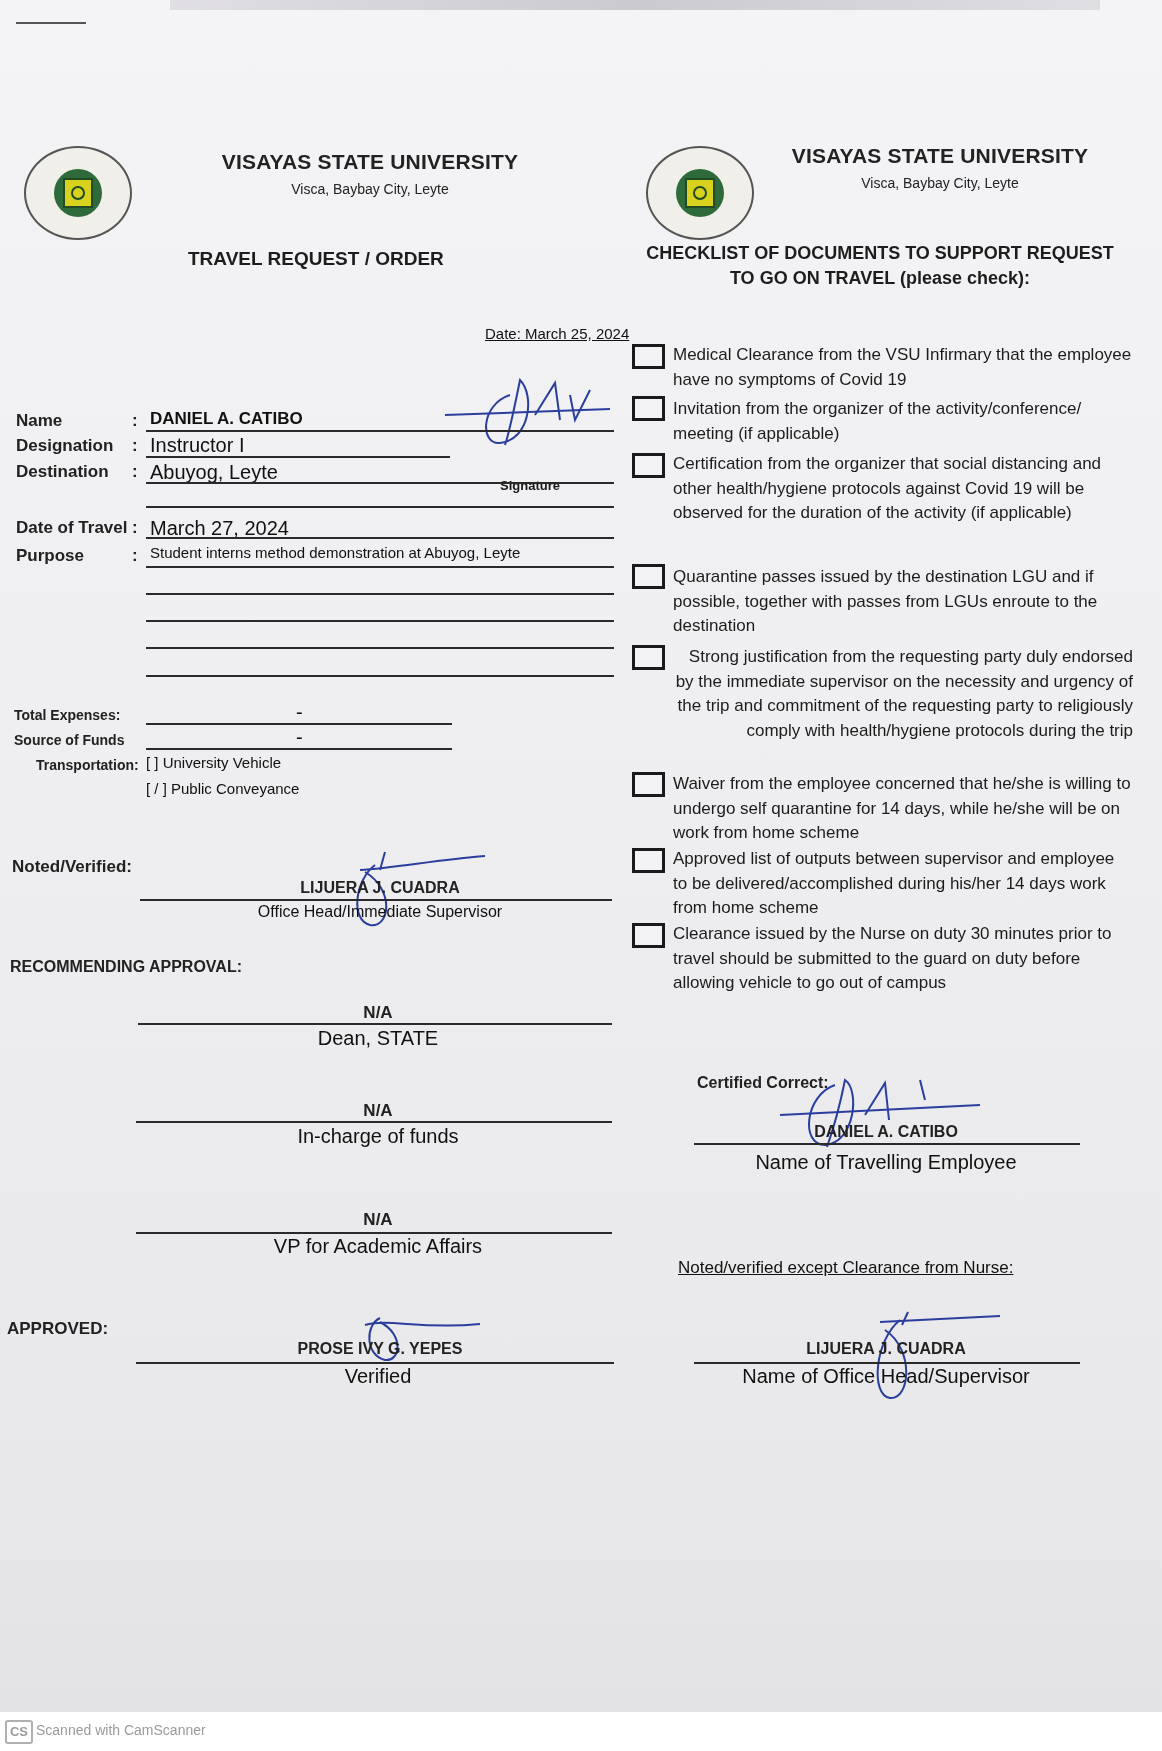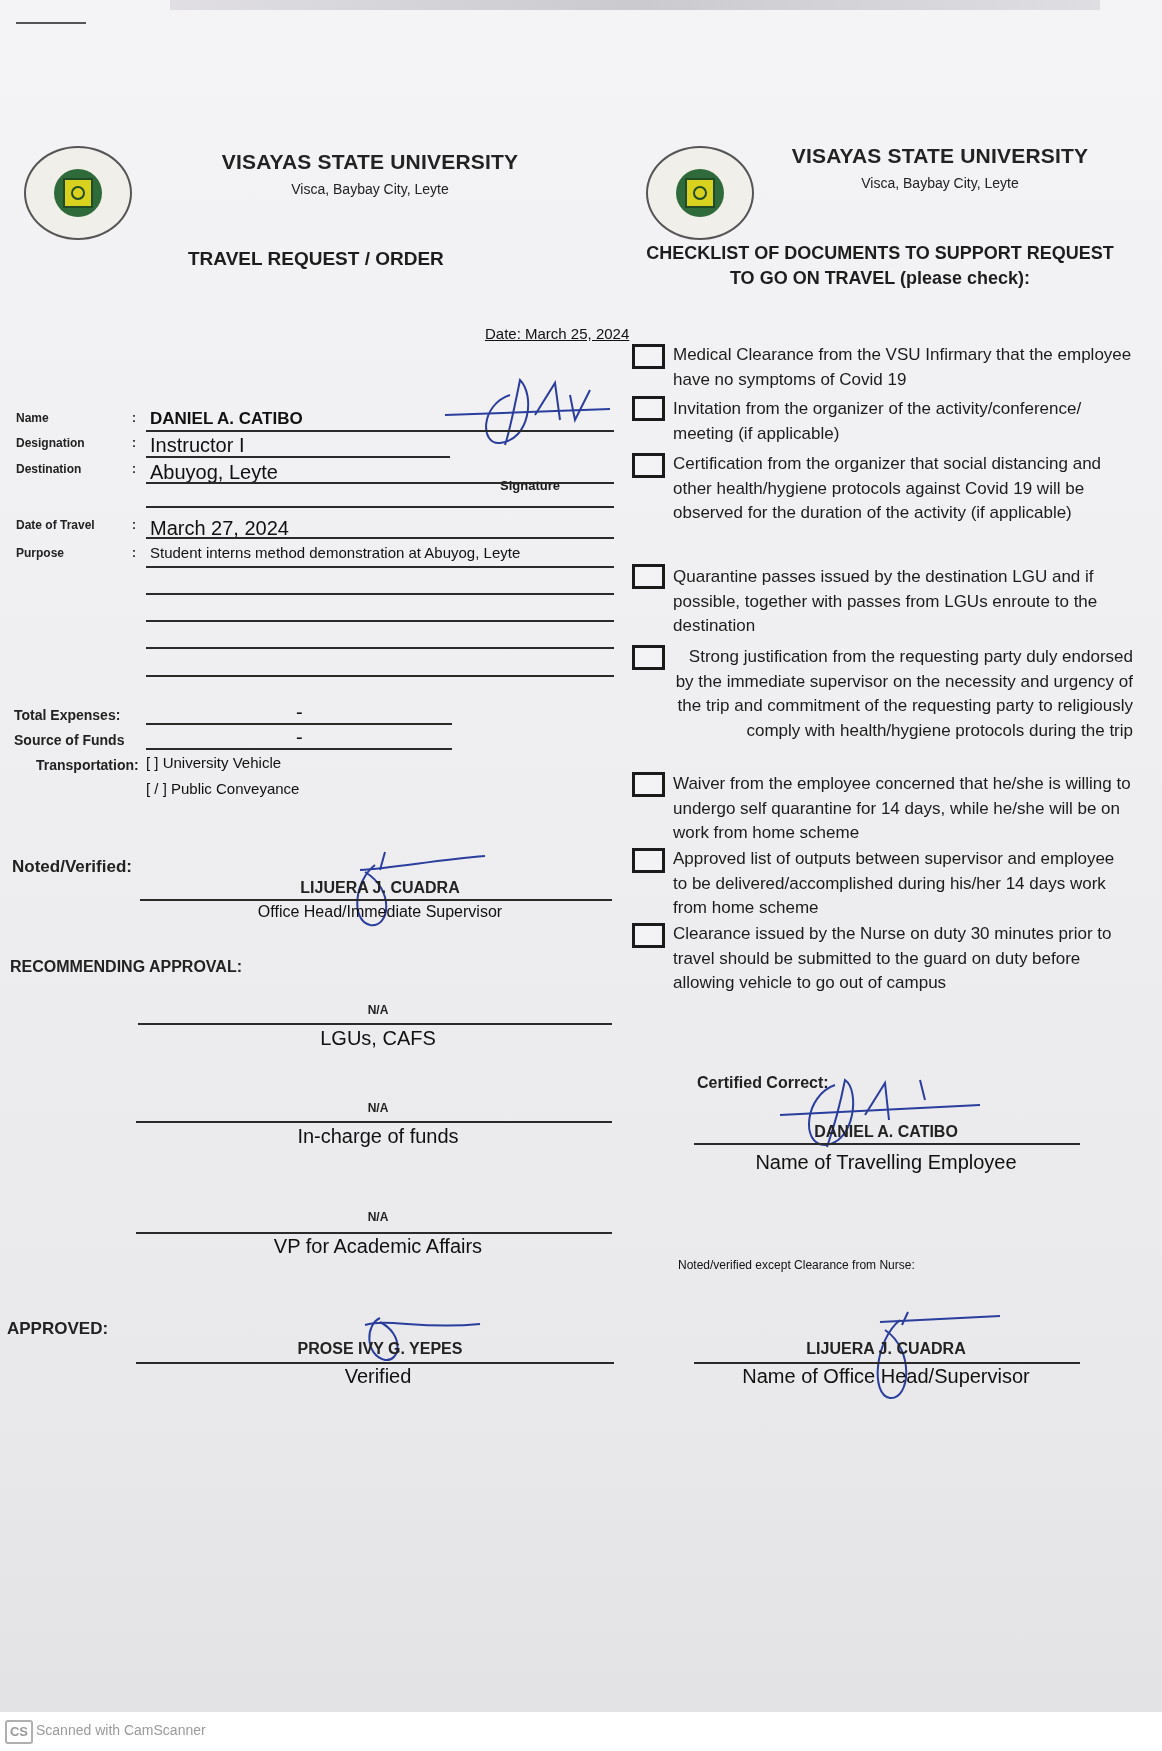--- a/index.html
+++ b/index.html
@@ -10,21 +10,21 @@
   .topmark{left:16px;top:22px;width:70px;height:2px;background:#555;}
   .topband{left:170px;top:0;width:930px;height:10px;background:linear-gradient(90deg,#d8d6dc,#b9b8bd,#d6d5da);opacity:.7;}
   .seal{width:104px;height:90px;border-radius:50%;border:2px solid #555;background:#f1efe9;
         display:flex;align-items:center;justify-content:center;}
   .seal .ring{width:48px;height:48px;border-radius:50%;background:#2f6b3a;display:flex;align-items:center;justify-content:center;}
   .seal .sq{width:26px;height:26px;background:#d8d21e;border:2px solid #1f4a24;display:flex;align-items:center;justify-content:center;}
   .seal .dot{width:10px;height:10px;border-radius:50%;border:2px solid #1f4a24;}
   .uni{font-weight:bold;font-size:21px;letter-spacing:.2px;color:#222;}
   .addr{font-size:14px;color:#222;}
   .h2{font-weight:bold;font-size:19px;color:#1d1d1d;}
-  .lbl{font-weight:bold;font-size:12px;color:#222;}
+  .lbl{font-weight:bold;font-size:17px;color:#222;}
   .val{font-size:20px;color:#111;}
   .line{height:1.5px;background:#2a2a2a;}
   .sig{stroke:#2a3e9e;fill:none;stroke-width:2;}
   .cb{width:33px;height:25px;border:3px solid #1a1a1a;box-sizing:border-box;background:#f3f2f4;}
   .cktext{font-size:17px;line-height:24.5px;color:#1c1c1c;width:460px;}
   .center{text-align:center;}
   .footer{left:0;top:1712px;width:1162px;height:39px;background:#fff;}
   .cs{left:5px;top:1720px;width:24px;height:20px;border:2px solid #b0b0b0;border-radius:3px;color:#9a9a9a;font-weight:bold;font-size:13px;text-align:center;line-height:20px;}
   .cstext{left:36px;top:1722px;font-size:14px;color:#9a9a9a;}
 </style>
@@ -114,21 +114,21 @@
   <path class="sig" d="M30,15 C10,30 5,70 25,75 C45,78 50,40 20,22 M35,20 L40,2"></path>
 </svg>
 <div class="abs lbl center" style="left:230px;top:879px;width:300px;font-size:16px;">LIJUERA J. CUADRA</div>
 <div class="abs line" style="left:140px;top:899px;width:472px;"></div>
 <div class="abs val center" style="left:230px;top:903px;width:300px;font-size:16px;">Office Head/Immediate Supervisor</div>
 
 <div class="abs lbl" style="left:10px;top:958px;font-size:16px;">RECOMMENDING APPROVAL:</div>
 
 <div class="abs lbl center" style="left:278px;top:1003px;width:200px;">N/A</div>
 <div class="abs line" style="left:138px;top:1023px;width:474px;"></div>
-<div class="abs val center" style="left:278px;top:1027px;width:200px;">LGUs, CAFS</div>
+<div class="abs val center" style="left:278px;top:1027px;width:200px;">Dean, STATE</div>
 
 <div class="abs lbl center" style="left:278px;top:1101px;width:200px;">N/A</div>
 <div class="abs line" style="left:136px;top:1121px;width:476px;"></div>
 <div class="abs val center" style="left:278px;top:1125px;width:200px;">In-charge of  funds</div>
 
 <div class="abs lbl center" style="left:278px;top:1210px;width:200px;">N/A</div>
 <div class="abs line" style="left:136px;top:1232px;width:476px;"></div>
 <div class="abs val center" style="left:228px;top:1235px;width:300px;">VP for Academic Affairs</div>
 
 <div class="abs lbl" style="left:7px;top:1319px;font-size:17px;">APPROVED:</div>
@@ -162,21 +162,21 @@
 <div class="abs lbl" style="left:697px;top:1074px;font-size:16px;">Certified Correct:</div>
 <svg class="abs" style="left:775px;top:1075px;" width="210" height="75">
   <path class="sig" d="M5,40 L205,30"></path>
   <path class="sig" d="M60,10 C30,20 25,70 50,70 C80,68 85,15 70,5 C65,30 58,55 52,72"></path>
   <path class="sig" d="M90,40 L110,8 L114,45 M145,5 L150,25"></path>
 </svg>
 <div class="abs lbl center" style="left:786px;top:1123px;width:200px;font-size:16px;">DANIEL A. CATIBO</div>
 <div class="abs line" style="left:694px;top:1143px;width:386px;"></div>
 <div class="abs val center" style="left:736px;top:1151px;width:300px;">Name of Travelling Employee</div>
 
-<div class="abs val" style="left:678px;top:1258px;font-size:12px;">Noted/verified except Clearance from Nurse:</div>
+<div class="abs val" style="left:678px;top:1258px;font-size:17px;text-decoration:underline;">Noted/verified except Clearance from Nurse:</div>
 <svg class="abs" style="left:860px;top:1310px;" width="150" height="90">
   <path class="sig" d="M20,12 C60,10 100,8 140,6"></path>
   <path class="sig" d="M40,10 C15,30 10,85 30,88 C50,90 55,40 25,20 M42,15 L48,2"></path>
 </svg>
 <div class="abs lbl center" style="left:736px;top:1340px;width:300px;font-size:16px;">LIJUERA J. CUADRA</div>
 <div class="abs line" style="left:694px;top:1362px;width:386px;"></div>
 <div class="abs val center" style="left:736px;top:1365px;width:300px;">Name of Office Head/Supervisor</div>
 
 <div class="abs footer"></div>
 <div class="abs cs">CS</div>

